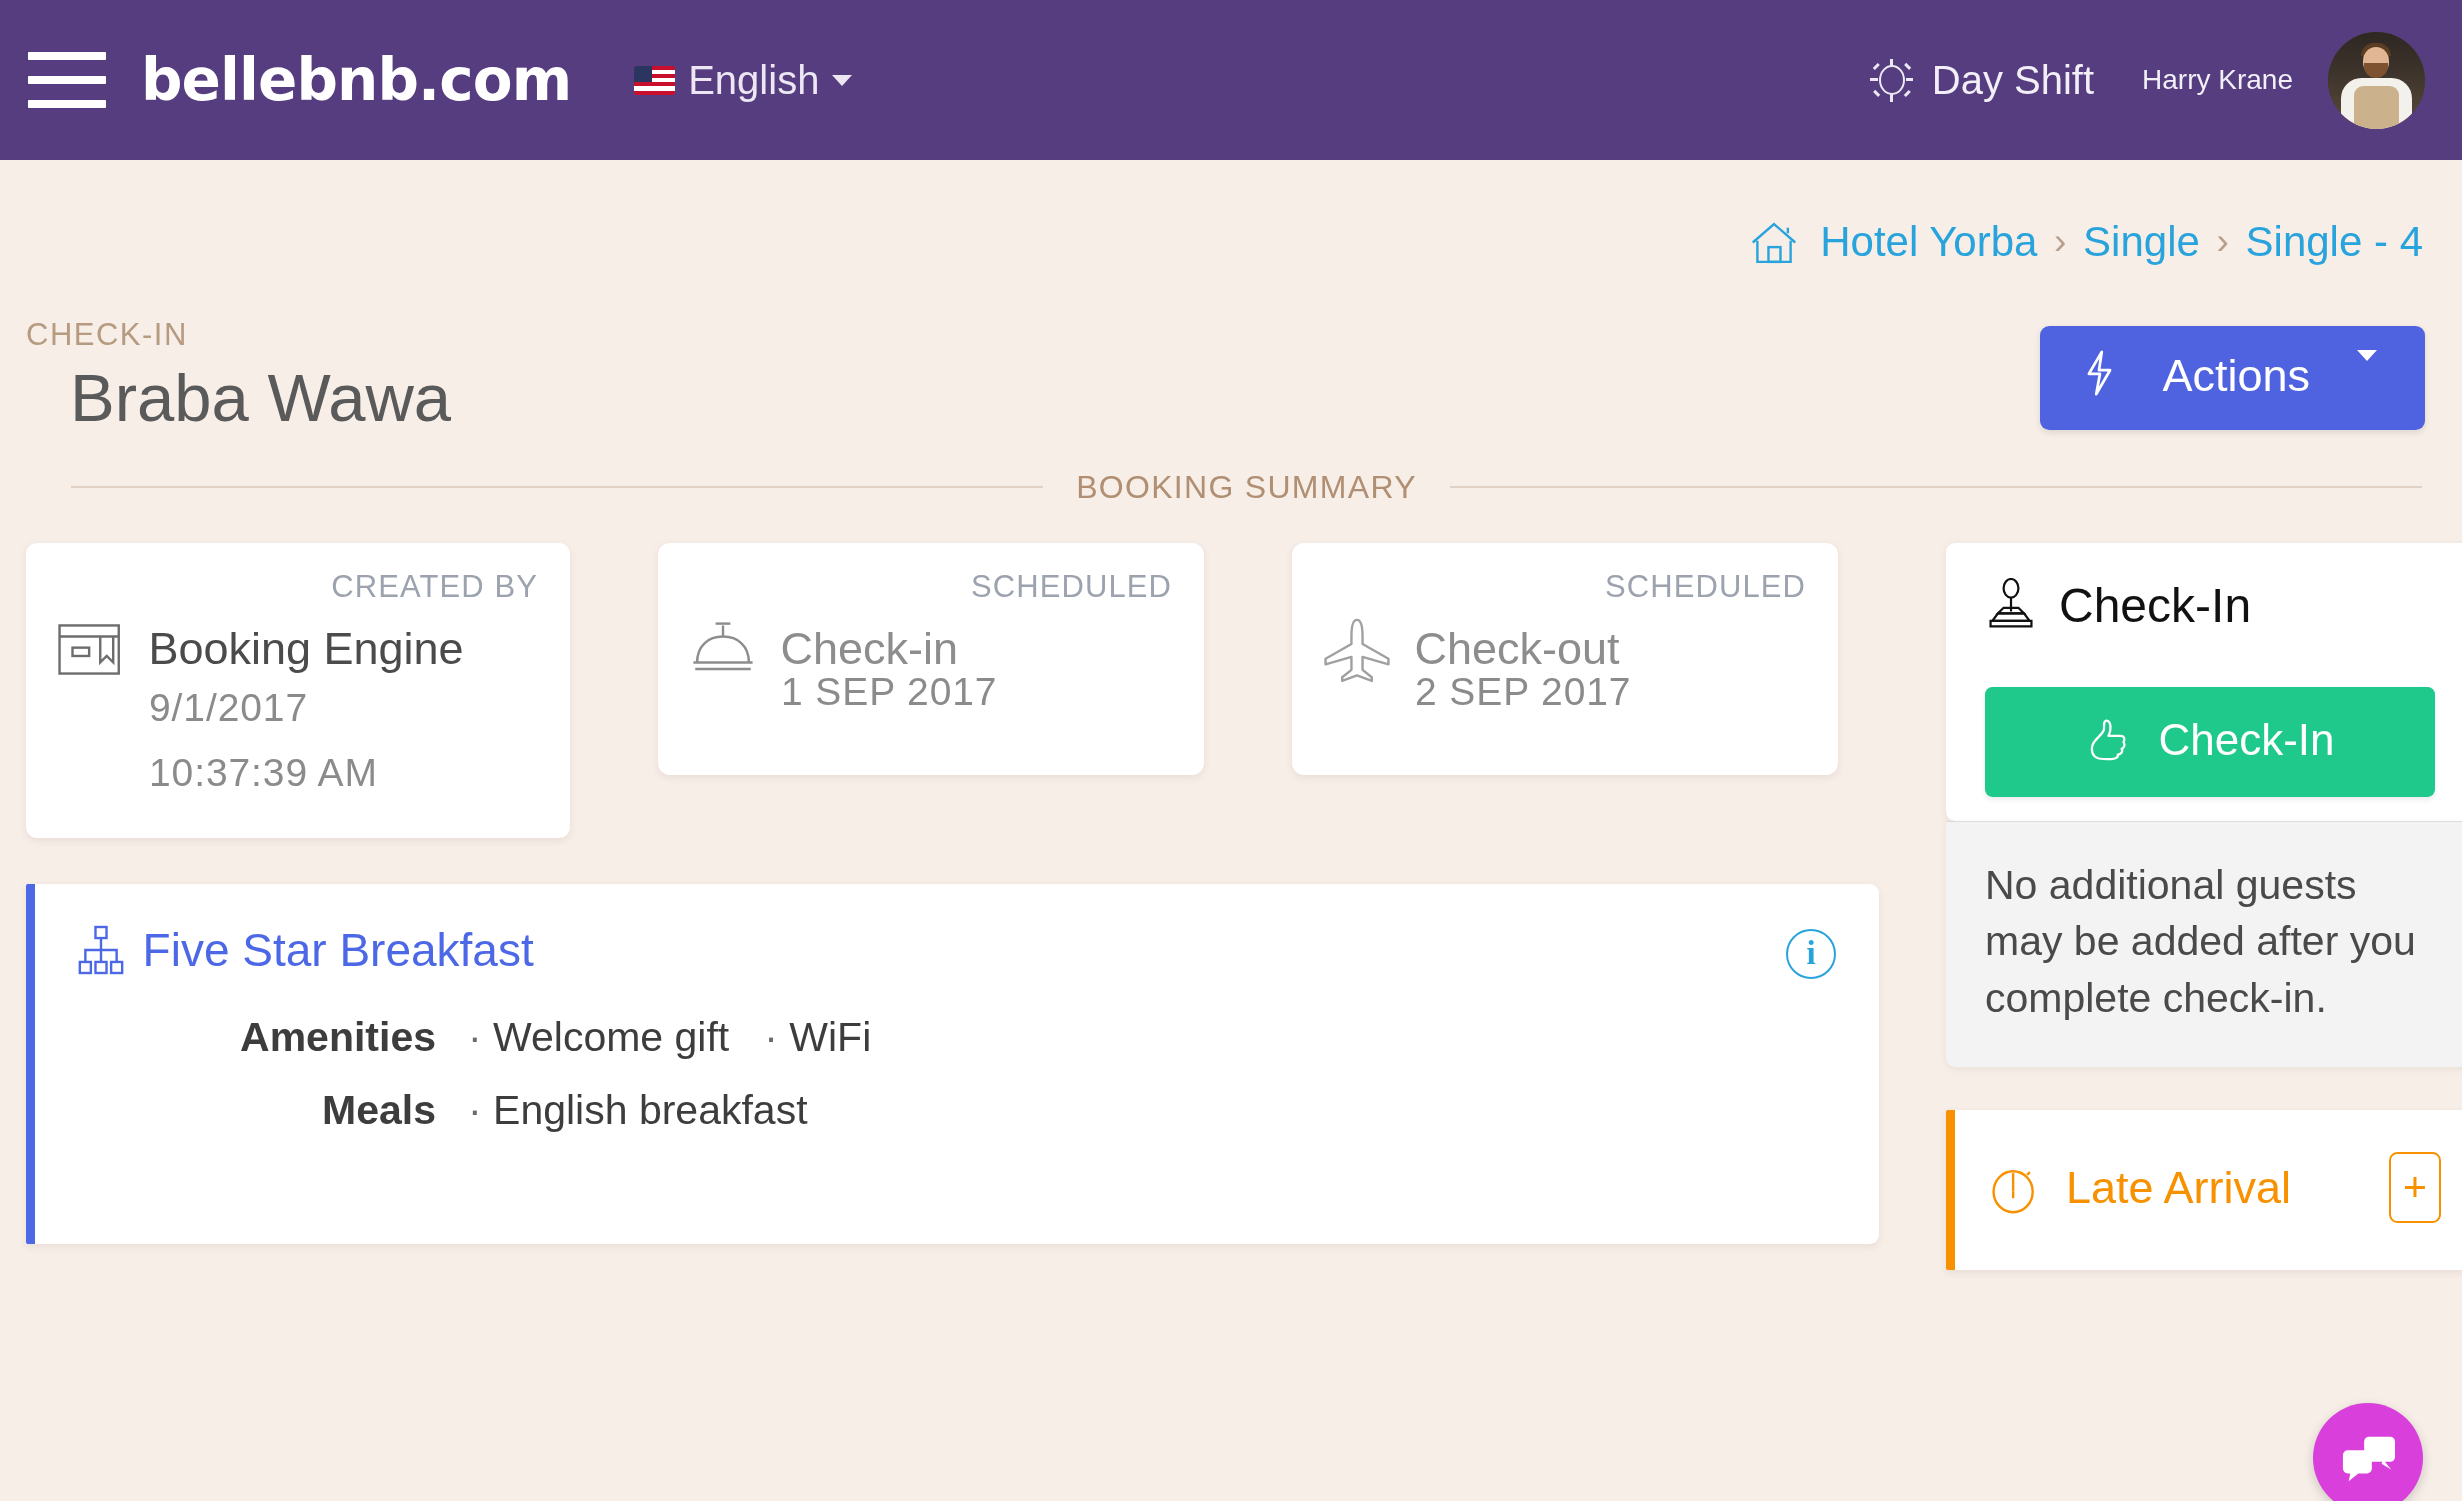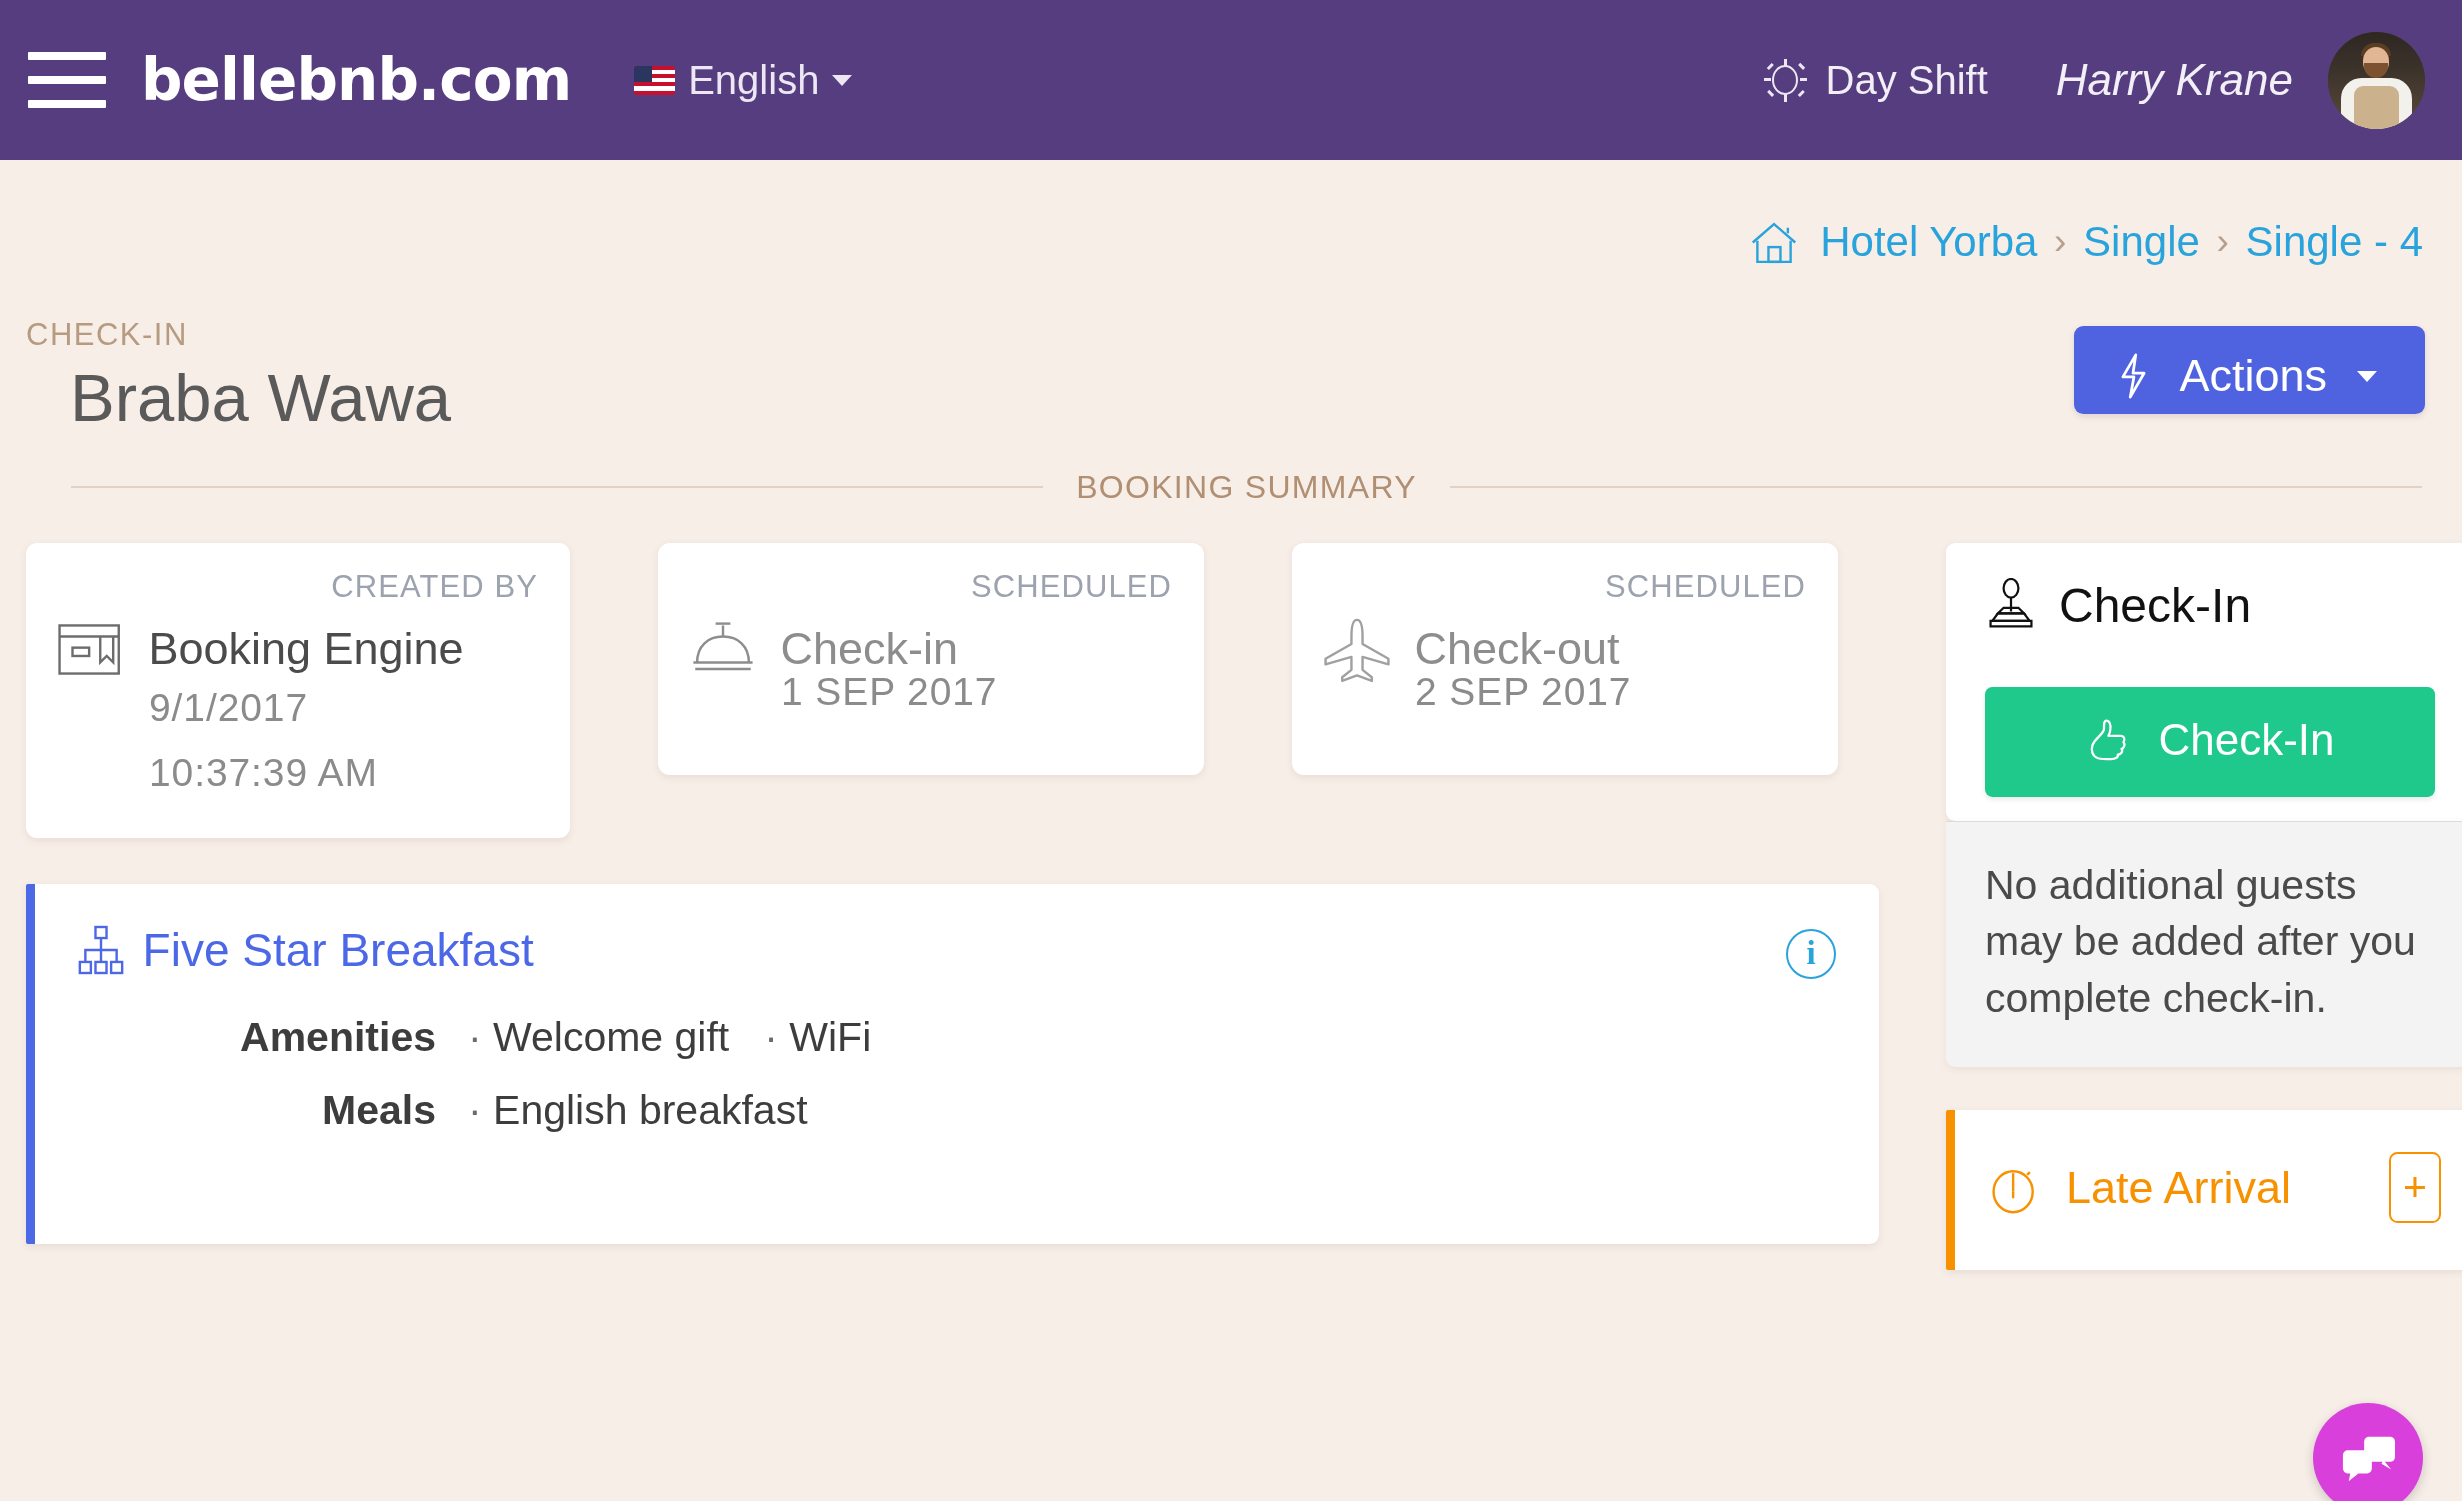--- a/index.html
+++ b/index.html
@@ -69,21 +69,21 @@
   .sun .core { position:absolute; left:8.4px; top:6.5px; width:26px;height:30px; border:2.8px solid #ece8f3; border-radius:50%; }
   .sun i { position:absolute; background:#ece8f3; width:2.8px;height:7.4px; left:20px; }
   .sun i:nth-child(2){ top:0; }
   .sun i:nth-child(3){ bottom:0; }
   .sun i:nth-child(4){ top:19.5px; left:0; width:7.4px;height:2.8px;}
   .sun i:nth-child(5){ top:19.5px; right:0; left:auto; width:7.4px;height:2.8px;}
   .sun i:nth-child(6){ top:4.6px; left:4.6px; transform:rotate(45deg); height:6.5px;}
   .sun i:nth-child(7){ top:4.6px; right:4.6px; left:auto; transform:rotate(-45deg); height:6.5px;}
   .sun i:nth-child(8){ bottom:4.6px; left:4.6px; transform:rotate(-45deg); height:6.5px;}
   .sun i:nth-child(9){ bottom:4.6px; right:4.6px; left:auto; transform:rotate(45deg); height:6.5px;}
-  .username { color:#f2eff7; font-size:44px; margin-left:68px; white-space:nowrap; cursor:pointer;font-style:italic; }
+  .username { color:#f2eff7; font-size:28px; margin-left:48px; white-space:nowrap; cursor:pointer; }
   .avatar {
     width: 97px; height:97px; border-radius:50%;
     margin-left: 35px; flex:none; overflow:hidden;
     background:#4b3c30; position:relative; cursor:pointer;
   }
   .avatar .bg{position:absolute;inset:0;background:
       linear-gradient(180deg,#2e2722 0%,#3c332b 40%,#5c4b3a 100%);}
   .avatar .head{position:absolute;left:35px;top:15px;width:26px;height:28px;border-radius:50% 50% 45% 45%;background:#e0b694;}
   .avatar .hair{position:absolute;left:33px;top:11px;width:30px;height:13px;border-radius:15px 15px 0 0;background:#5a3d22;}
   .avatar .beard{position:absolute;left:36px;top:31px;width:24px;height:15px;border-radius:0 0 12px 12px;background:#7d5230;}
@@ -99,22 +99,22 @@
 
   
   .title-row {
     display:flex; align-items:flex-start; padding: 51px 37px 0 26px;
   }
   .kicker { color:#b79b81; font-size:31px; letter-spacing:1.5px; }
   .page-title { color:#5a5a5a; font-size:67px; font-weight:400; margin-top:5.6px;margin-left:44px; }
   .actions-btn {
     margin-left:auto; margin-top: 9.3px;
     background:#4f63e0; color:#fff; border:none; border-radius:9.3px;
-    display:flex; align-items:center; gap:30px;
-    padding: 24px 48px 12px 43px;
+    display:flex; gap:47px;
+    padding: 24px 48px 28px 43px;
     font-size:45px; cursor:pointer;
     box-shadow: 0 2.8px 6.5px rgba(0,0,0,.10);
   }
   .bolt { width:32px;height:46px; flex:none; }
 
   
   .divider { display:flex; align-items:center; gap:33px; padding: 33px 40px 0 26px; margin-left: 45px; }
   .divider .line { height:1.9px; background:#e2d2c6; flex:1; }
   .divider .lbl { color:#b08f72; font-size:32px; letter-spacing:1.3px; white-space:nowrap; }
 

